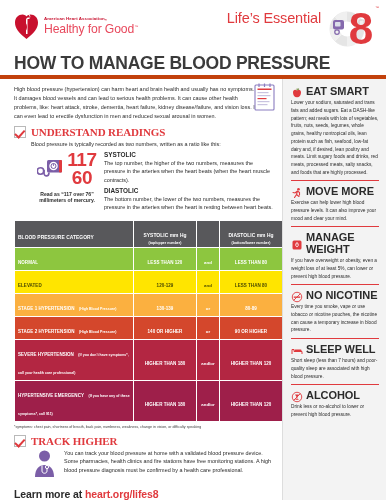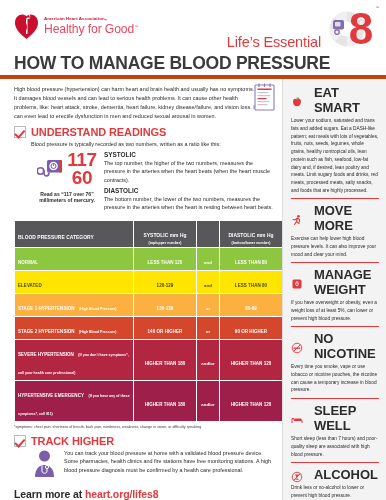--- a/index.html
+++ b/index.html
@@ -22,21 +22,21 @@
   .aha-wordmark .aha-top {
     font-size: 4.4px; color: #c8102e; letter-spacing: .02em;
     font-weight: bold; display: block; margin-bottom: 1px;
   }
   .aha-wordmark .aha-main {
     font-size: 12.2px; color: #e8485c; font-weight: normal;
     letter-spacing: -.01em; display: block;
   }
   .aha-wordmark .tm { font-size: 4px; vertical-align: super; }
 
-  .le8 { position: absolute; right: 8px; top: 2px; display: flex; align-items: flex-end; }
+  .le8 { position: absolute; right: 8px; top: 2px; display: flex; align-items: flex-start; }
   .le8-text {
     font-size: 14.5px; color: #e03a3e; font-weight: normal;
     letter-spacing: -.01em; margin-top: 8px; white-space: nowrap;
   }
   .le8-mark { position: relative; width: 56px; height: 48px; margin-left: 1px; }
   .le8-mark .tm8 { position: absolute; right: -1px; top: 3px; font-size: 4px; color: #e03a3e; }
 
   
   .titlebar {
     background: #fff; padding: 2px 0 3px 14px;
@@ -69,21 +69,21 @@
   .check-box {
     width: 12px; height: 12px; border: 1.2px solid #b9b9b9; background: #fff;
     position: relative; flex: 0 0 auto;
   }
   .check-box:after {
     content: ""; position: absolute; left: 2px; top: 1.5px;
     width: 4px; height: 7.5px; border: solid #e03a3e;
     border-width: 0 2.4px 2.4px 0; transform: rotate(42deg);
   }
   .sec-head h2 {
-    font-size: 11px; font-weight: bold; color: #e03a3e; letter-spacing: -.01em;
+    font-size: 11px; font-weight: bold; color: #e03a3e; letter-spacing: -.01em; font-family: Liberation Serif, serif;
   }
 
   .sub-line {
     font-size: 5.45px; line-height: 1.6; color: #2b2b2b;
     margin: 0 0 3px 17px; width: 215px;
   }
 
   
   .reading { display: flex; margin-left: 17px; gap: 1px; }
   .reading-left { width: 72px; display: flex; flex-direction: column; align-items: center; }
@@ -157,21 +157,21 @@
   .tips-head { display: flex; align-items: flex-start; gap: 2px; margin-bottom: 5px; }
   .clip-icon { width: 26px; height: 26px; flex: 0 0 auto; margin-top: 1px; }
   .tips-title {
     font-size: 10.5px; font-weight: bold; color: #e03a3e;
     line-height: 1.08; letter-spacing: -.01em; padding-top: 3px;
   }
   .tip { margin-bottom: 2px; }
   .tip-head { display: flex; align-items: center; gap: 3px; margin-bottom: 2px; }
   .tip-ico { width: 12px; height: 12px; flex: 0 0 auto; }
   .tip-name {
-    font-size: 13px; font-weight: bold; color: #2b2b2b; letter-spacing: -.005em; margin-left: 8px;
+    font-size: 11px; font-weight: bold; color: #2b2b2b; letter-spacing: -.005em;
   }
   .tip-body { font-size: 4.75px; line-height: 1.62; color: #2b2b2b; }
   .tip-div { height: 1px; background: #e03a3e; margin: 4px 0 4px; }
 </style>
 </head>
 <body>
 
 <div class="page">
 
   <div class="header">

